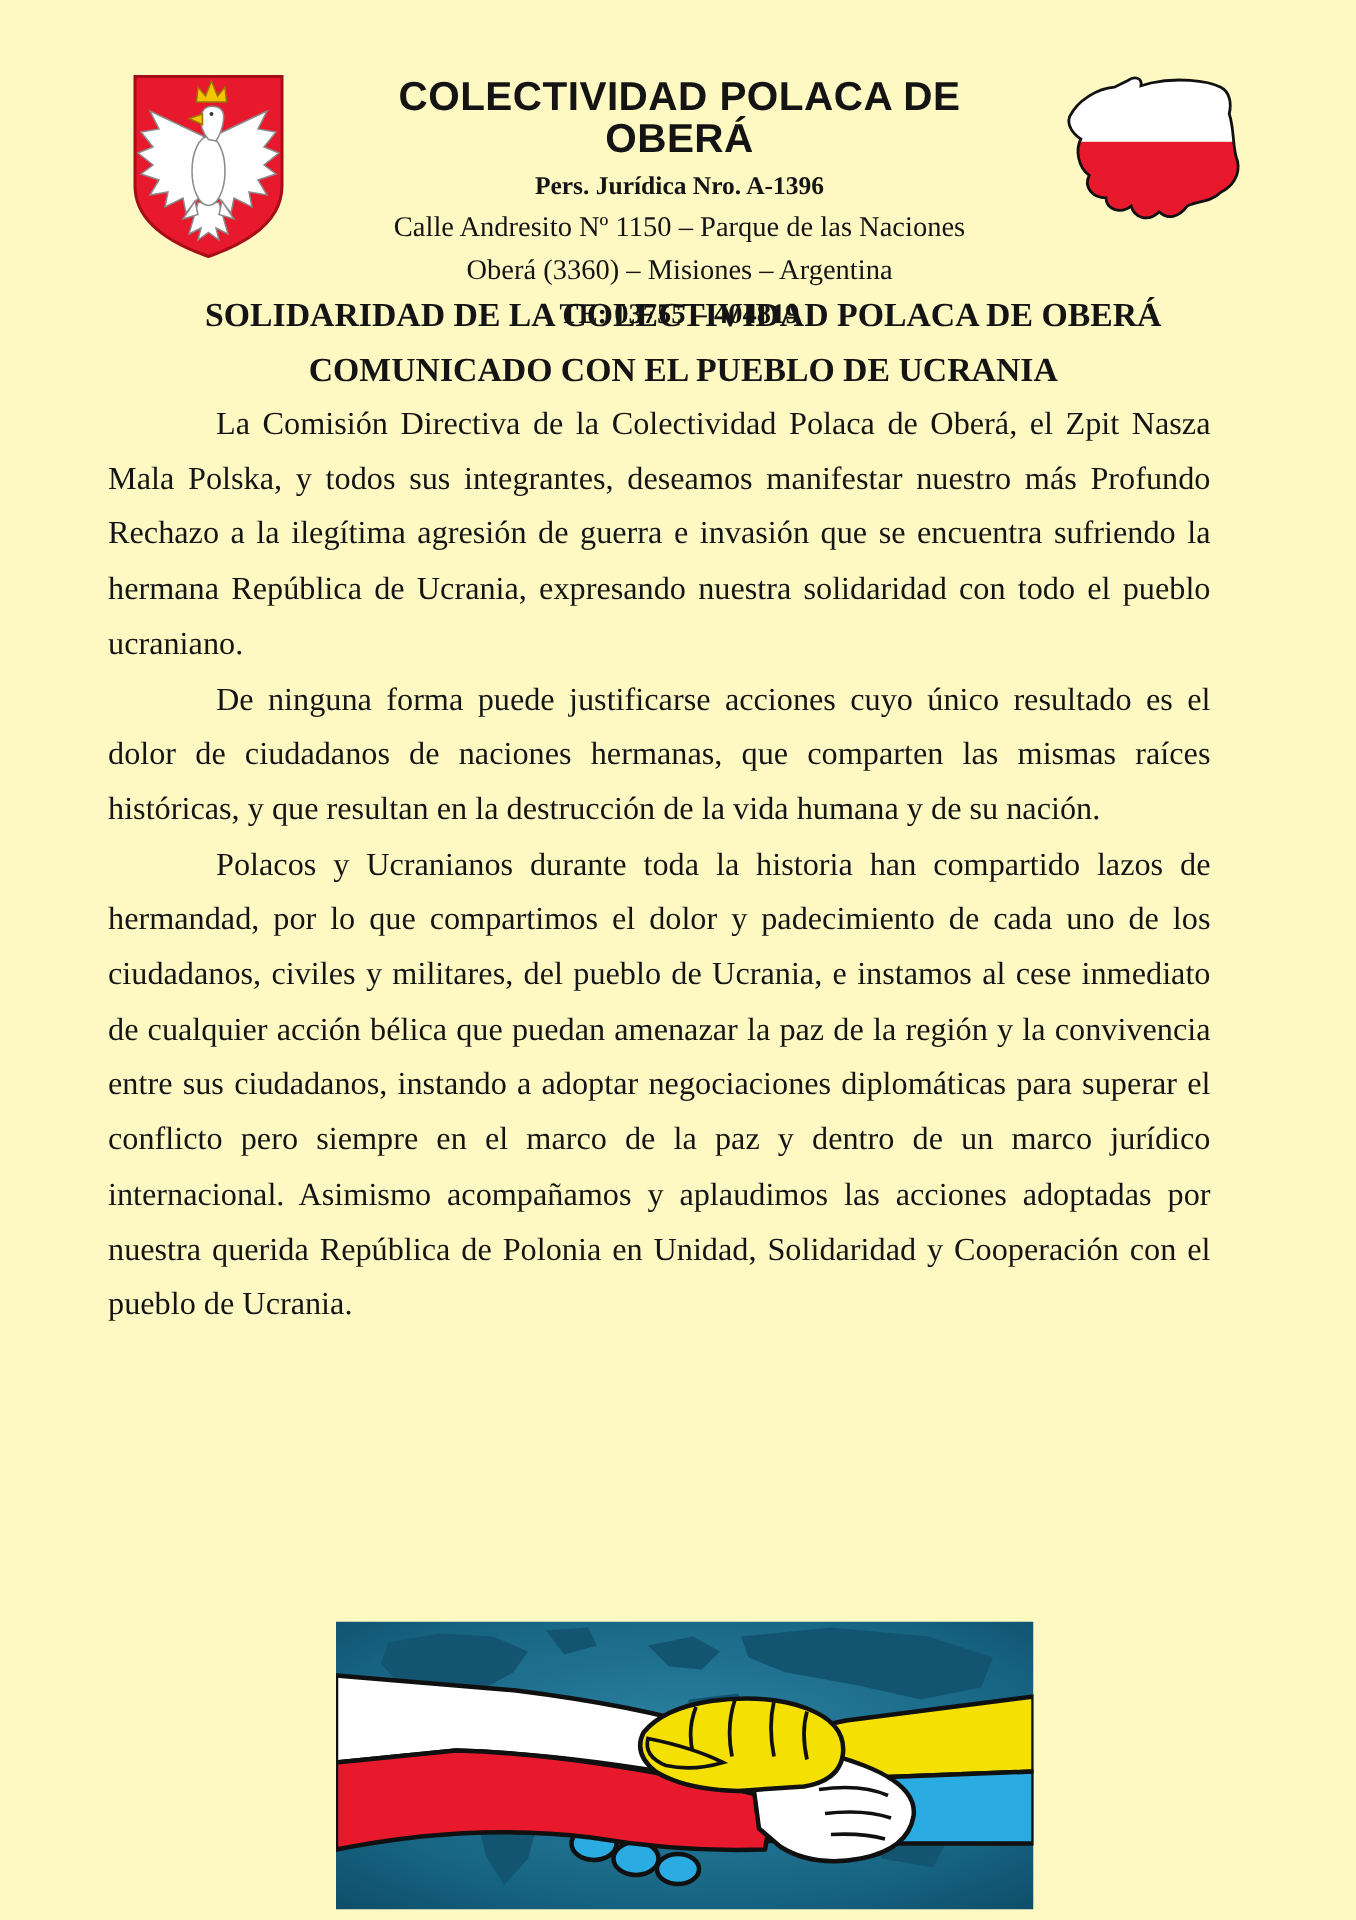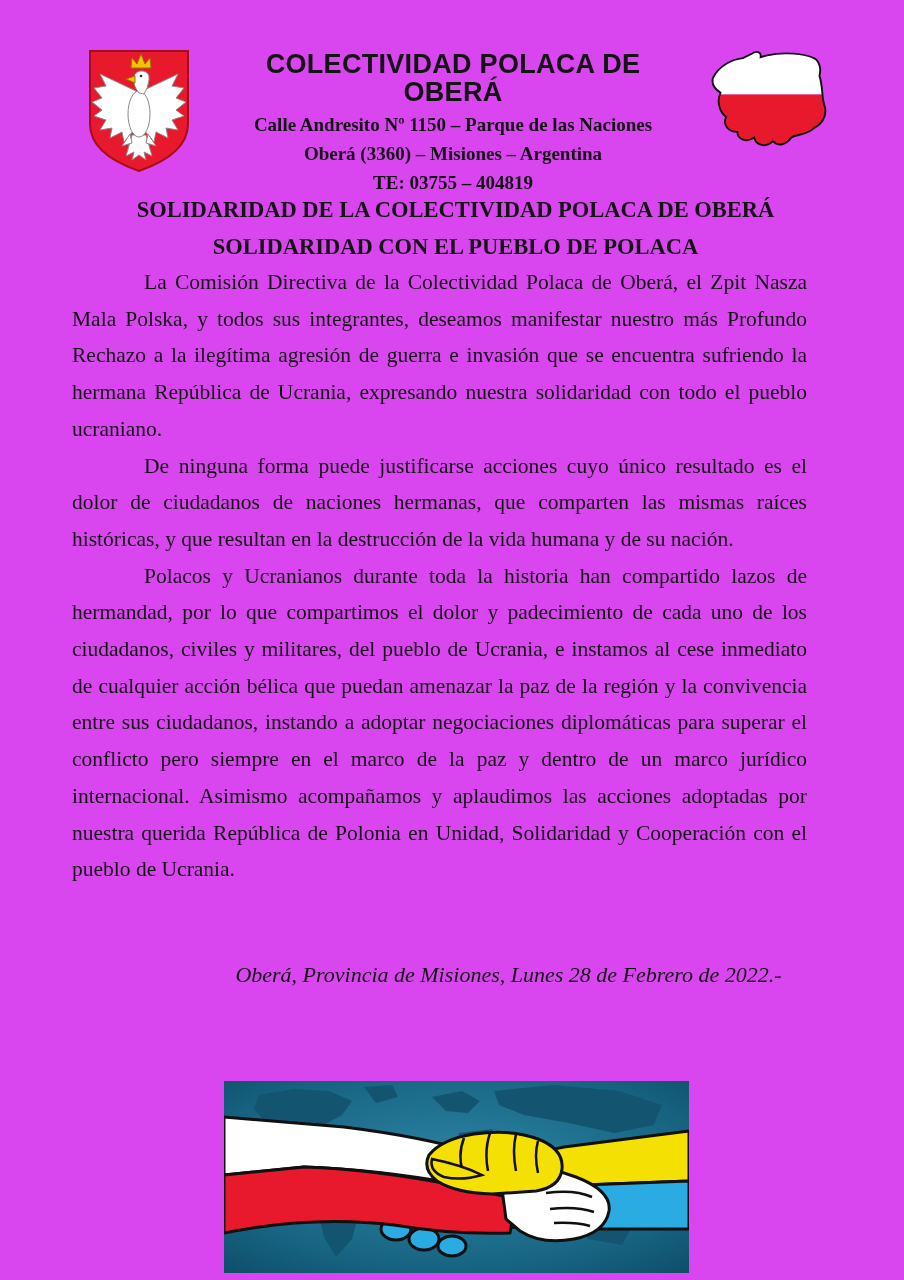--- a/index.html
+++ b/index.html
@@ -1,32 +1,32 @@
 <!DOCTYPE html>
 <html><head>
 <meta charset="utf-8">
 <style>
   html,body { margin:0; padding:0; background:#ffffff; }
   .page {
     position:relative; width:904px; height:1280px; margin:0 auto;
-    background:#d946ef; color:#141414;
+    background:#fef9c3; color:#141414;
     font-family:"Liberation Serif", serif;
     overflow:hidden;
   }
 
   
   .coat { position:absolute; left:84px; top:46px; width:110px; height:130px; }
   .plmap { position:absolute; left:700px; top:44px; width:140px; height:116px; }
   .head-center { position:absolute; left:218px; top:50px; width:470px; text-align:center; }
   .org-name {
     font-family:"Liberation Sans", sans-serif;
     font-weight:700; font-size:27px; letter-spacing:.3px; line-height:1.05;
   }
   .legal  { font-weight:700; font-size:17px; margin-top:7px; }
-  .addr   { font-weight:700; font-size:19px; margin-top:7px; }
+  .addr   { font-weight:400; font-size:19px; margin-top:7px; }
   .phone  { font-weight:700; font-size:19px; margin-top:7px; }
 
   
   .doc-titles {
     position:absolute; left:88px; top:191px; width:735px;
     text-align:center; font-weight:700; font-size:22.5px; line-height:37px;
   }
 
   
   .body-text {
@@ -65,20 +65,21 @@
     <path d="M55,47 Q49,40 50,32 Q51,24 59,25 Q66,26 65,34 Q64,42 60,48 Z" fill="#ffffff" stroke="#8a8a8a" stroke-width="1"></path>
 
     <path d="M51,30 L42,33 L51,37 Z" fill="#f2c500" stroke="#9a7400" stroke-width="1"></path>
     <circle cx="57" cy="30" r="1.3" fill="#333333"></circle>
 
     <path d="M47,22 L48,12 L53,18 L57,8 L61,18 L66,12 L67,22 Z" fill="#f2c500" stroke="#9a7400" stroke-width="1"></path>
   </svg>
 
   <div class="head-center">
     <div class="org-name">COLECTIVIDAD POLACA DE OBERÁ</div>
+    <div class="legal">Pers. Jurídica Nro. A-1396</div>
     <div class="addr">Calle Andresito Nº 1150 – Parque de las Naciones</div>
     <div class="addr">Oberá (3360) – Misiones – Argentina</div>
     <div class="phone">TE: 03755 – 404819</div>
   </div>
 
   <svg class="plmap" viewBox="0 0 150 120" xmlns="http://www.w3.org/2000/svg">
     <defs>
       <clipPath id="plclip">
         <path d="M14,34 C20,22 34,14 46,13 L56,8 C60,5 66,6 65,12 L72,10 C90,6 112,8 122,13
                  C128,16 130,24 128,32 C132,44 130,56 134,66 C136,76 130,84 122,88
@@ -91,30 +92,29 @@
       <rect x="0" y="52" width="150" height="68" fill="#e8192c"></rect>
     </g>
     <path d="M14,34 C20,22 34,14 46,13 L56,8 C60,5 66,6 65,12 L72,10 C90,6 112,8 122,13
              C128,16 130,24 128,32 C132,44 130,56 134,66 C136,76 130,84 122,88
              C114,96 104,94 98,98 C92,106 84,108 78,102 C70,110 60,106 58,98
              C50,104 40,100 40,92 C30,92 24,84 28,76 C20,70 18,58 22,50 C16,46 12,40 14,34 Z" fill="none" stroke="#111111" stroke-width="2"></path>
   </svg>
 
   <div class="doc-titles">
     <div>SOLIDARIDAD DE LA COLECTIVIDAD POLACA DE OBERÁ</div>
-    <div>SOLIDARIDAD CON EL PUEBLO DE POLACA</div>
+    <div>COMUNICADO CON EL PUEBLO DE UCRANIA</div>
   </div>
 
   <div class="body-text">
     <p>La Comisión Directiva de la Colectividad Polaca de Oberá, el Zpit Nasza Mala Polska, y todos sus integrantes, deseamos manifestar nuestro más Profundo Rechazo a la ilegítima agresión de guerra e invasión que se encuentra sufriendo la hermana República de Ucrania, expresando nuestra solidaridad con todo el pueblo ucraniano.</p>
     <p>De ninguna forma puede justificarse acciones cuyo único resultado es el dolor de ciudadanos de naciones hermanas, que comparten las mismas raíces históricas, y que resultan en la destrucción de la vida humana y de su nación.</p>
     <p>Polacos y Ucranianos durante toda la historia han compartido lazos de hermandad, por lo que compartimos el dolor y padecimiento de cada uno de los ciudadanos, civiles y militares, del pueblo de Ucrania, e instamos al cese inmediato de cualquier acción bélica que puedan amenazar la paz de la región y la convivencia entre sus ciudadanos, instando a adoptar negociaciones diplomáticas para superar el conflicto pero siempre en el marco de la paz y dentro de un marco jurídico internacional. Asimismo acompañamos y aplaudimos las acciones adoptadas por nuestra querida República de Polonia en Unidad, Solidaridad y Cooperación con el pueblo de Ucrania.</p>
   </div>
 
-  <div class="dateline">Oberá, Provincia de Misiones, Lunes 28 de Febrero de 2022.-</div>
 
   <svg class="handshake" viewBox="0 0 465 192" xmlns="http://www.w3.org/2000/svg">
     <defs>
       <radialGradient id="hsbg" cx="50%" cy="45%" r="78%">
         <stop offset="0%" stop-color="#2e85a5"></stop>
         <stop offset="65%" stop-color="#176583"></stop>
         <stop offset="100%" stop-color="#0d4a66"></stop>
       </radialGradient>
     </defs>
     <rect x="0" y="0" width="465" height="192" fill="url(#hsbg)"></rect>

